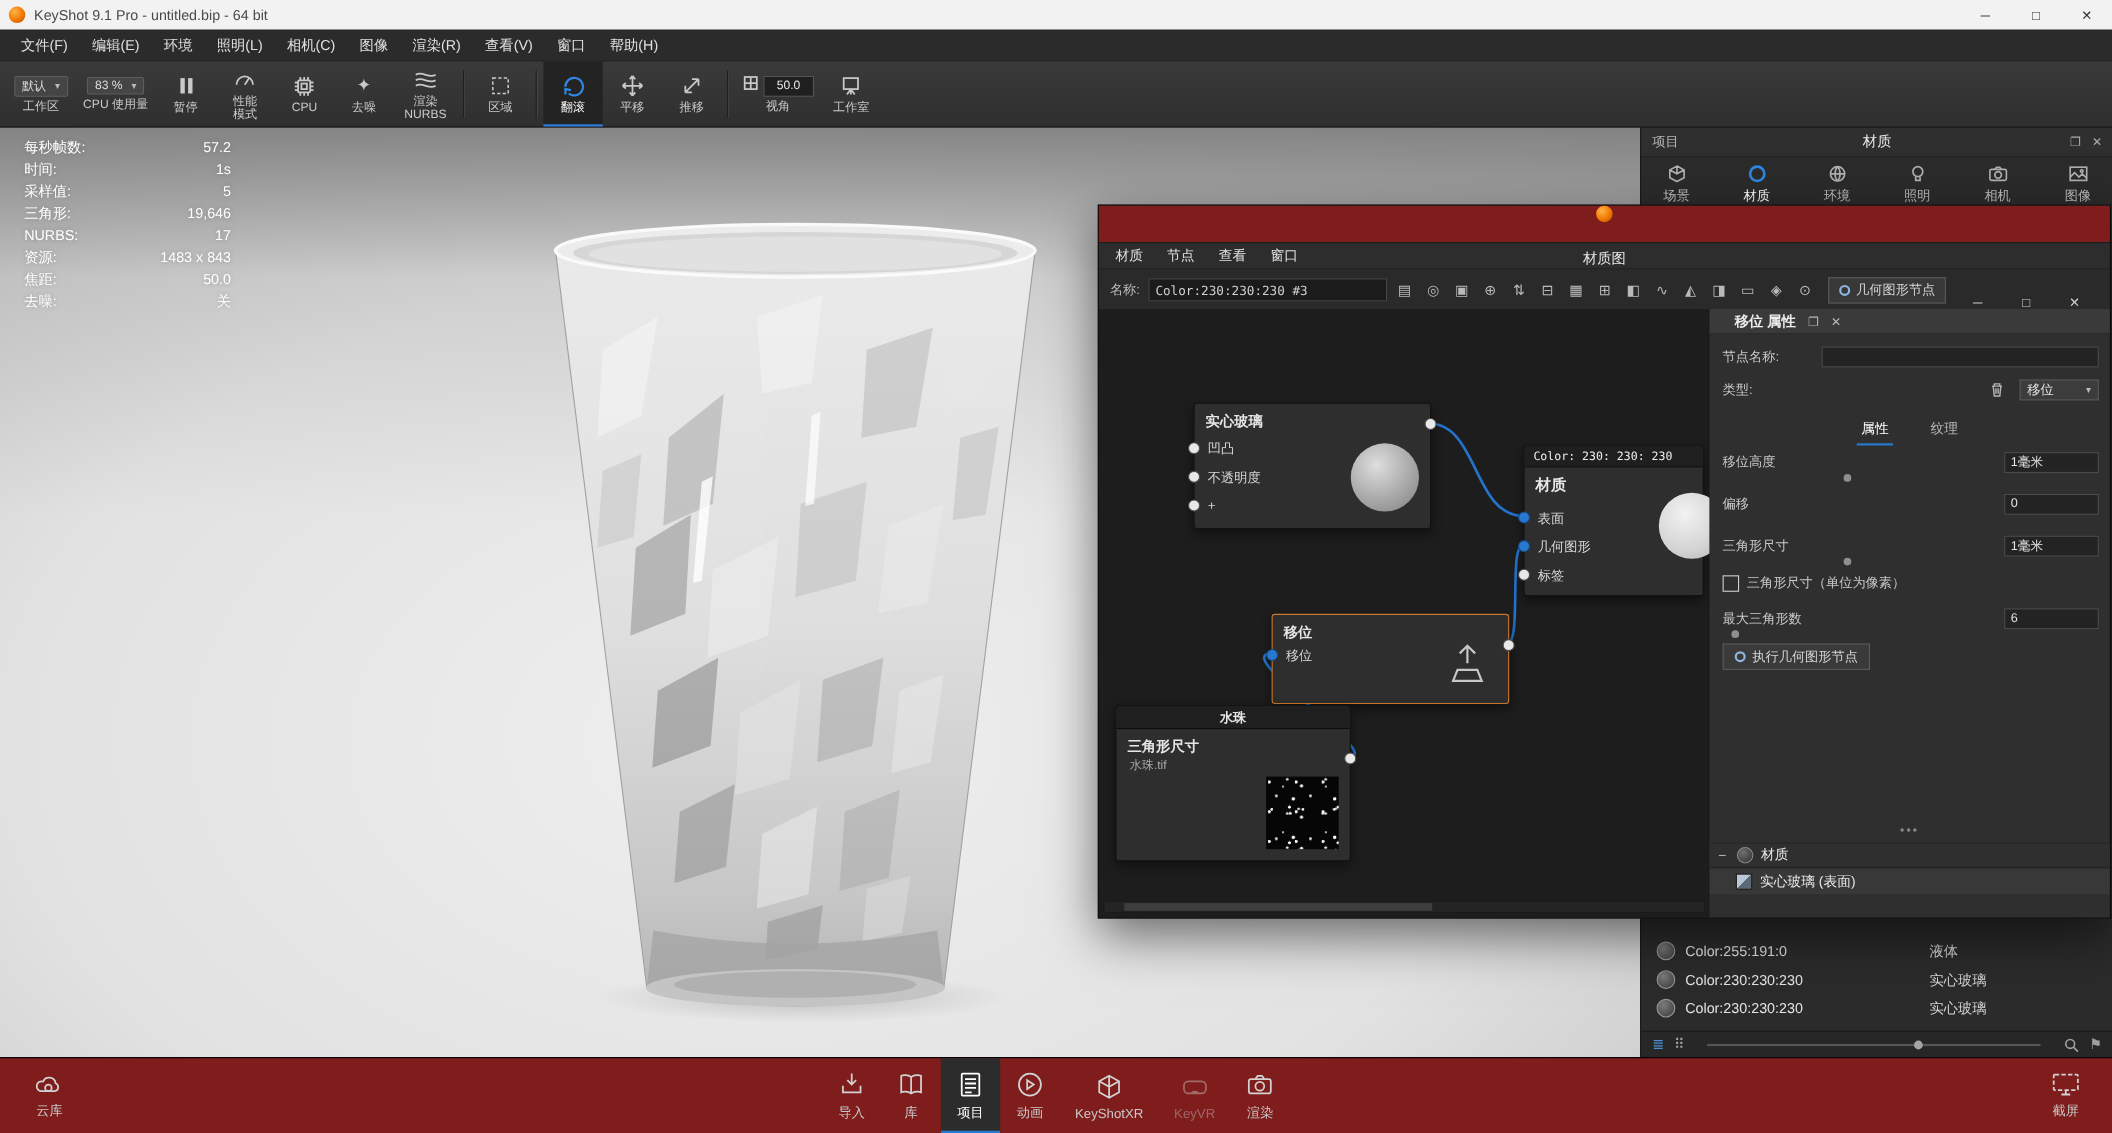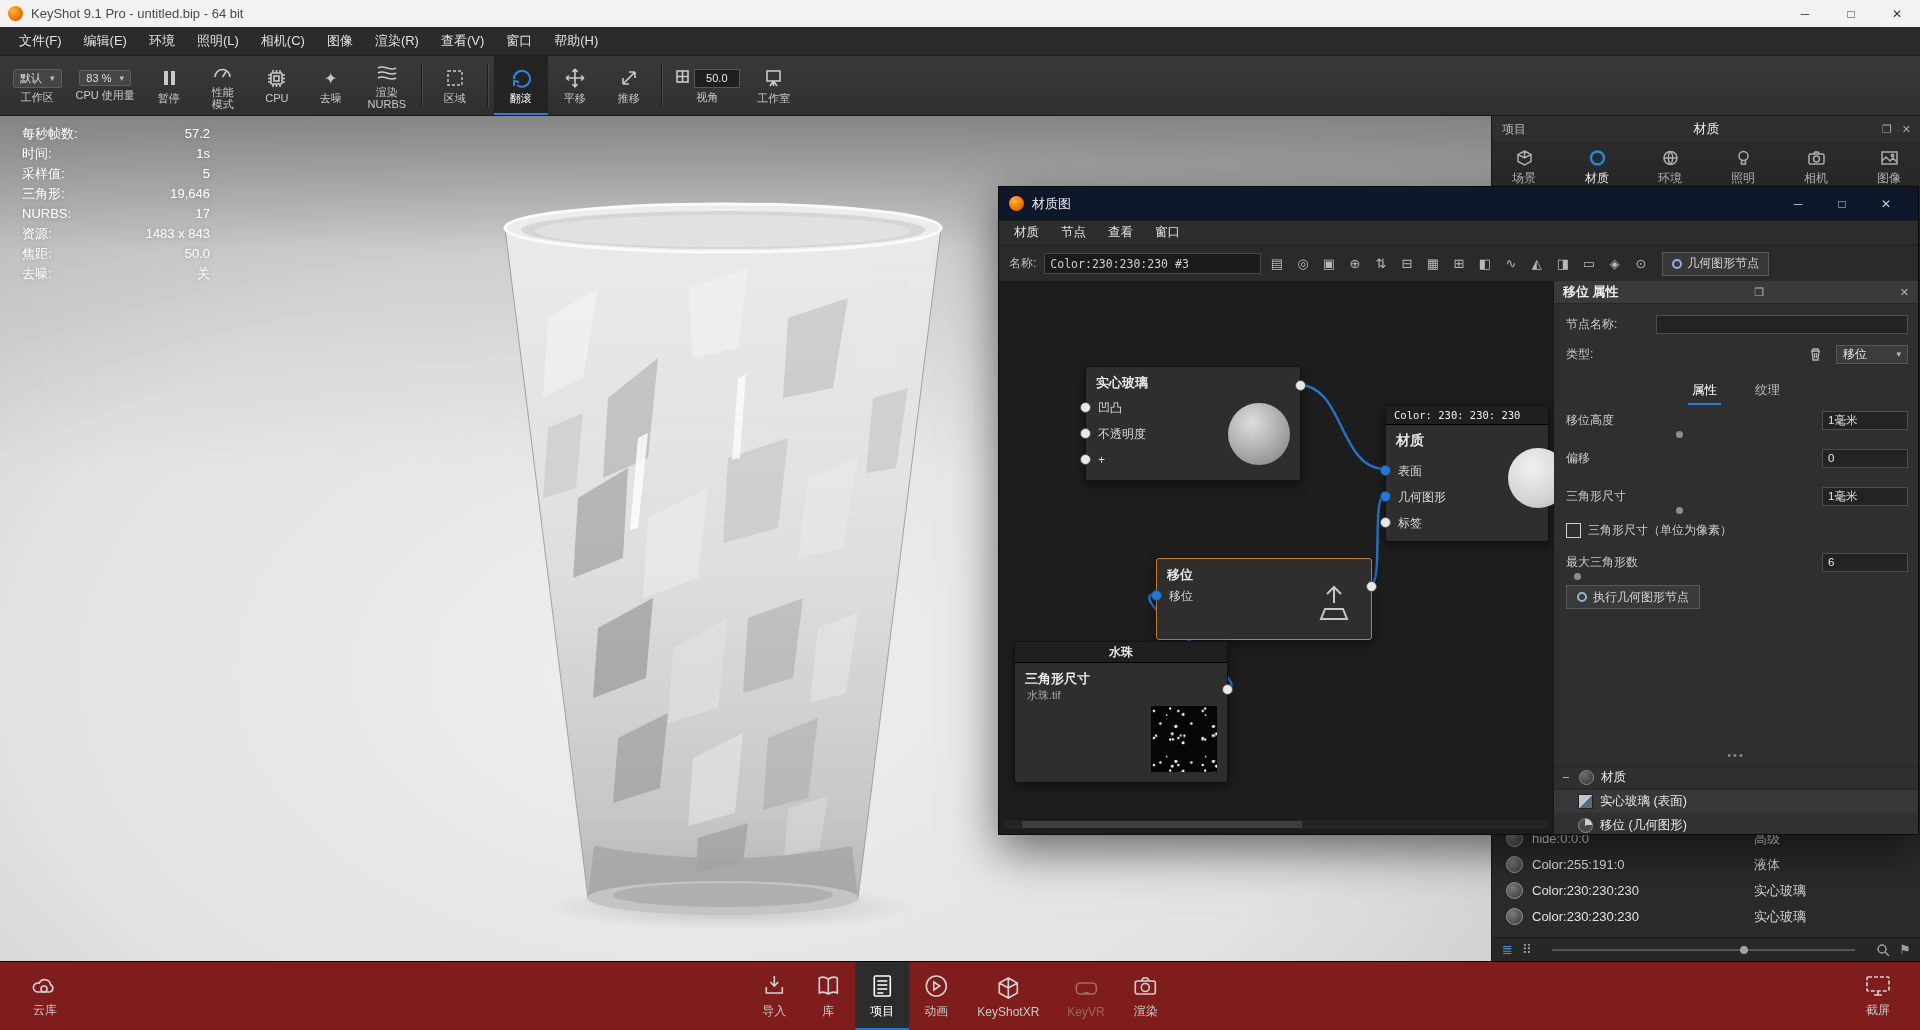--- a/index.html
+++ b/index.html
@@ -46,21 +46,21 @@
   .rp-tab svg{stroke:#b0b0b0;fill:none;stroke-width:1.5;}
   .rp-tab.active svg{stroke:#2f86e0;}
   .mat-row{position:absolute;left:0;width:100%;height:25px;display:flex;align-items:center;padding:0 14px;box-sizing:border-box;color:#e2e2e2;font-size:13px;gap:9px;}
   .sphere-ico{width:15px;height:15px;border-radius:50%;border:1.5px solid #9a9a9a;background:radial-gradient(circle at 35% 30%,#7d7d7d,#383838);flex:0 0 auto;}
   .mat-tag{position:absolute;left:262px;color:#d4d4d4;}
   .rp-minibar{position:absolute;top:821px;left:0;width:100%;height:24px;background:#272727;border-top:1px solid #1b1b1b;display:flex;align-items:center;padding:0 10px;gap:9px;box-sizing:border-box;color:#9f9f9f;font-size:13px;}
   .rp-slider{flex:1;height:2px;background:#555;position:relative;margin:0 12px;}
   .rp-slider-handle{position:absolute;left:62%;top:-3px;width:8px;height:8px;border-radius:50%;background:#a5a5a5;}
   
   .gwin{position:absolute;left:998px;top:186px;width:919px;height:647px;background:#282828;border:1px solid #0b0b0b;box-shadow:0 16px 44px rgba(0,0,0,.55);z-index:5;}
-  .gwin-title{height:33px;background:#0f172a;display:flex;align-items:center;padding:0 10px;border-bottom:1px solid #1d1d1d;color:#e8e8e8;font-size:13px;gap:8px;}
+  .gwin-title{height:33px;background:#7f1d1d;display:flex;align-items:center;padding:0 10px;border-bottom:1px solid #1d1d1d;color:#e8e8e8;font-size:13px;gap:24px;flex-direction:column;}
   .gwin-title .ks-logo{margin:0;}
   .gwin-controls{margin-left:auto;display:flex;height:100%;}
   .gwin-btn{width:44px;display:flex;align-items:center;justify-content:center;color:#cfcfcf;font-size:12px;}
   .gwin-menu{height:23px;background:#2d2d2d;display:flex;align-items:center;padding-left:4px;border-bottom:1px solid #212121;}
   .gwin-menu .menu-item{font-size:12.5px;padding:0 11px;}
   .gwin-toolbar{height:37px;background:#2a2a2a;display:flex;align-items:center;padding:0 10px;gap:5px;border-bottom:1px solid #191919;}
   .name-label{color:#bdbdbd;font-size:12px;margin-right:3px;}
   .name-field{width:205px;height:19px;background:#1b1b1b;border:1px solid #474747;color:#cfcfcf;font-family:"DejaVu Sans Mono",monospace;font-size:11.5px;padding:0 5px;}
   .gt-ico{width:21px;height:20px;display:flex;align-items:center;justify-content:center;color:#b9b9b9;font-size:13px;}
   .geo-btn{margin-left:6px;height:22px;border:1px solid #5a5a5a;background:#383838;color:#d5d5d5;font-size:12px;display:flex;align-items:center;gap:5px;padding:0 9px;}
@@ -77,21 +77,21 @@
   .preview-sphere{position:absolute;border-radius:50%;}
   .tex-tab{height:20px;background:#1f1f1f;border-bottom:1px solid #000;display:flex;align-items:center;justify-content:center;font-size:12px;font-weight:bold;border-radius:3px 3px 0 0;}
   .tex-file{position:absolute;left:12px;top:46px;font-size:11px;color:#a8a8a8;}
   .tex-preview{position:absolute;right:10px;bottom:10px;width:66px;height:66px;background-color:#060606;
     background-image:radial-gradient(circle at 12% 18%,#fff 0 1.1px,transparent 1.6px),radial-gradient(circle at 55% 8%,#eee 0 .9px,transparent 1.4px),radial-gradient(circle at 80% 30%,#fff 0 1.2px,transparent 1.7px),radial-gradient(circle at 30% 45%,#ddd 0 1px,transparent 1.5px),radial-gradient(circle at 66% 58%,#fff 0 1.3px,transparent 1.8px),radial-gradient(circle at 18% 74%,#eee 0 1px,transparent 1.5px),radial-gradient(circle at 48% 86%,#fff 0 1.1px,transparent 1.6px),radial-gradient(circle at 88% 78%,#ddd 0 .9px,transparent 1.4px),radial-gradient(circle at 40% 22%,#bbb 0 .8px,transparent 1.2px),radial-gradient(circle at 74% 92%,#fff 0 1px,transparent 1.5px);
     background-size:37% 41%,53% 47%,61% 43%,47% 59%,57% 53%,43% 61%,67% 49%,51% 57%,59% 63%,45% 55%;}
   .scrollbar-h{position:absolute;left:4px;right:4px;bottom:4px;height:9px;background:#242424;border:1px solid #1a1a1a;z-index:4;}
   .sb-thumb{position:absolute;left:18px;width:280px;top:1px;bottom:1px;background:#3e3e3e;}
   
   .props{position:absolute;right:0;top:94px;width:364px;height:553px;background:#2f2f2f;border-left:1px solid #161616;overflow:hidden;font-size:12px;color:#c9c9c9;}
-  .props-header{height:22px;background:#3a3a3a;display:flex;align-items:center;justify-content:space-between;gap:11px;padding:0 9px;border-bottom:1px solid #262626;}
+  .props-header{height:22px;background:#3a3a3a;display:flex;align-items:center;justify-content:flex-start;gap:11px;padding:0 23px;border-bottom:1px solid #262626;}
   .props-title{font-weight:bold;font-size:13px;color:#ececec;}
   .props-hicon{color:#b5b5b5;font-size:11px;}
   .prow{position:absolute;left:12px;right:10px;height:20px;display:flex;align-items:center;}
   .pfield{position:absolute;right:0;width:86px;height:19px;background:#232323;border:1px solid #4c4c4c;color:#e5e5e5;font-size:11.5px;padding:0 5px;box-sizing:border-box;}
   .pfield.wide{width:252px;}
   .ptype-dd{position:absolute;right:0;width:72px;height:19px;background:#3c3c3c;border:1px solid #585858;display:flex;align-items:center;justify-content:space-between;padding:0 6px;box-sizing:border-box;color:#e5e5e5;}
   .ptabs{position:absolute;left:0;right:0;top:99px;display:flex;justify-content:center;gap:30px;}
   .ptab{padding:2px 4px 4px;color:#b8b8b8;font-size:12.5px;}
   .ptab.active{color:#fff;border-bottom:2px solid #2878d0;}
   .slider-dot{position:absolute;width:7px;height:7px;border-radius:50%;background:#8f8f8f;}
@@ -379,25 +379,20 @@
       <div class="rp-tab">
         <svg width="19" height="18">
             <rect x="2" y="3" width="15" height="12"></rect>
             <path d="M2 12l4-4 4 4 3-3 4 4"></path>
             <circle cx="12.5" cy="6.5" r="1.2"></circle>
           </svg>
         <span>图像</span>
       </div>
     </div>
 
-    <div class="mat-row" style="top:710px;color:#cfcfcf;">
-      <div class="sphere-ico"></div>
-      <span>hide:0:0:0</span>
-      <span class="mat-tag">高级</span>
-    </div>
     <div class="mat-row" style="top:736px;">
       <div class="sphere-ico"></div>
       <span>Color:255:191:0</span>
       <span class="mat-tag">液体</span>
     </div>
     <div class="mat-row" style="top:762px;">
       <div class="sphere-ico"></div>
       <span>Color:230:230:230</span>
       <span class="mat-tag">实心玻璃</span>
     </div>
@@ -595,24 +590,20 @@
 
       <div class="ptree-row" style="top:485px;background:#2f2f2f;border-top:1px solid #262626;border-bottom:1px solid #262626;">
         <span style="color:#bbb;width:10px;">−</span>
         <span class="tree-ico-sphere"></span>
         <span>材质</span>
       </div>
       <div class="ptree-row" style="top:509px;background:#383838;padding-left:24px;">
         <span class="tree-ico-surface"></span>
         <span>实心玻璃 (表面)</span>
       </div>
-      <div class="ptree-row" style="top:533px;background:#313131;padding-left:24px;">
-        <span class="tree-ico-geo"></span>
-        <span>移位 (几何图形)</span>
-      </div>
     </div>
   </div>
 
   <div class="ribbon">
     <div class="rb-item rb-left">
       <svg width="30" height="24">
           <path d="M8 18 a4.5 4.5 0 1 1 1.2-8.8 a6 6 0 0 1 11.4 1.6 a3.8 3.8 0 0 1-.8 7.2 z"></path>
           <circle cx="14" cy="15" r="3"></circle>
         </svg>
       <span>云库</span>

